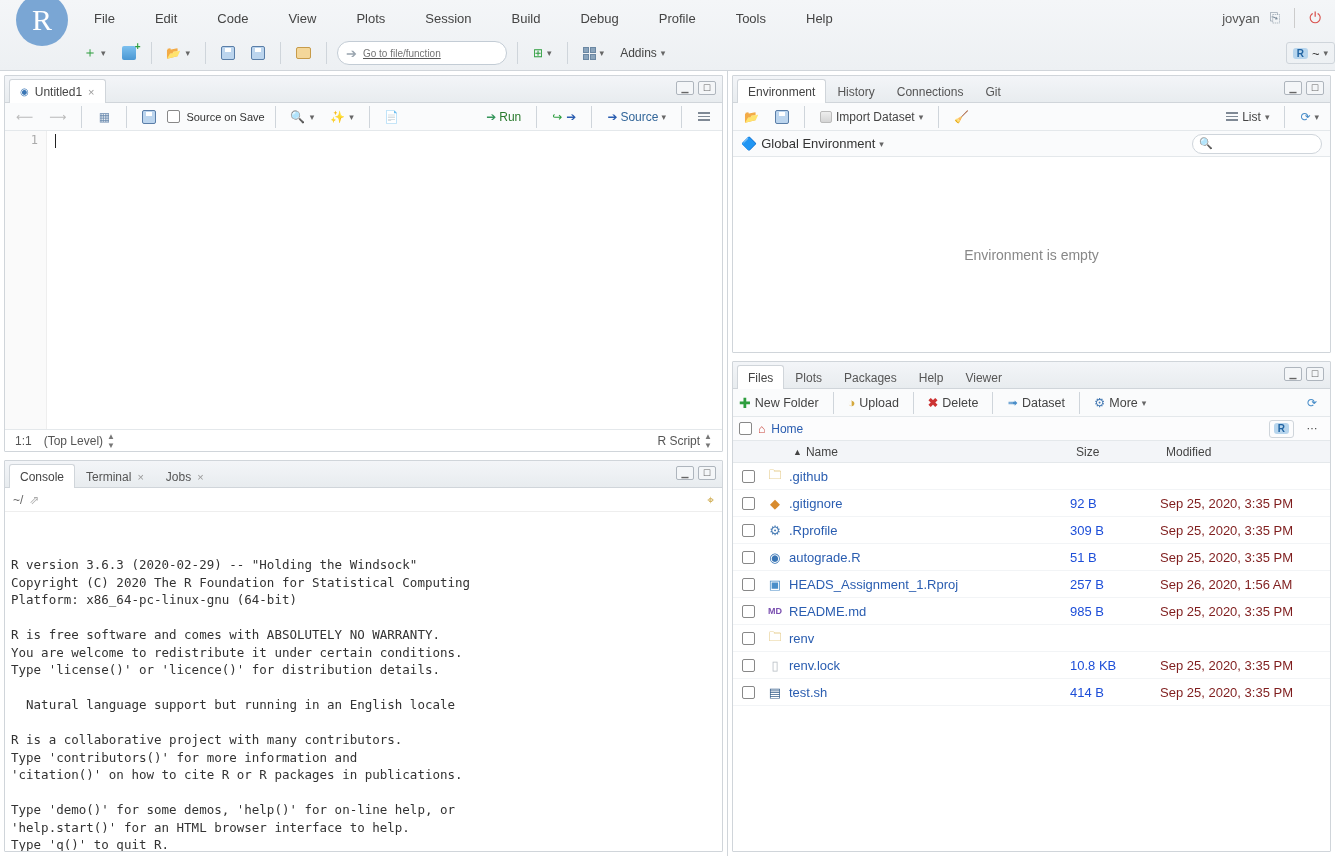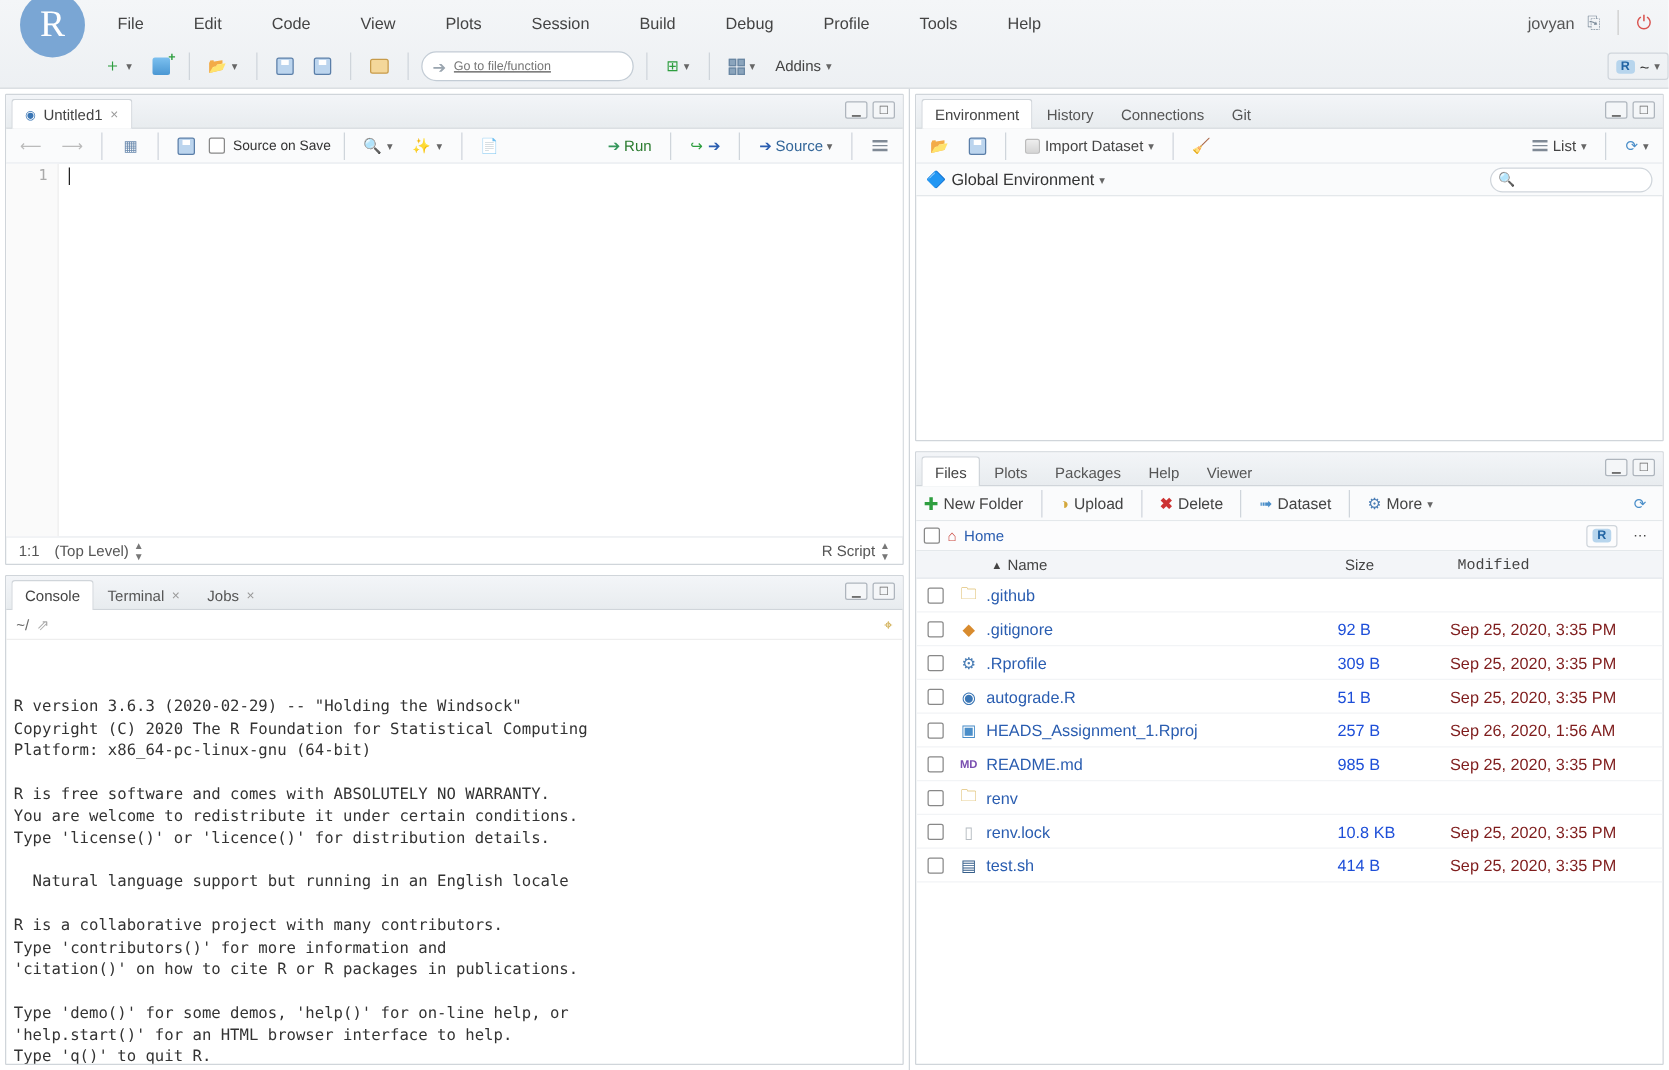--- a/index.html
+++ b/index.html
@@ -365,20 +365,21 @@
           <span style="font-size:13px;">🔷</span>
           <span>Global Environment</span> 
             <span class="caret">▾</span>
         </span>
         <div style="flex:1"></div>
         <span class="search-box">
           <span style="color:#9aa5af;font-size:11px;">🔍</span>
           <input style="">
         </span>
       </div>
+      <div class="env-empty">Environment is empty</div>
     </div>
 
     <div class="pane" style="flex:1;">
       <div class="pane-tabs" id="files-tabs">
         <div class="pane-tab">Files</div>
           <div class="pane-tab inactive">Plots</div>
           <div class="pane-tab inactive">Packages</div>
           <div class="pane-tab inactive">Help</div>
           <div class="pane-tab inactive">Viewer</div>
           <div class="pane-win-ctrls">
@@ -426,21 +427,21 @@
         <span class="tbtn small">⋯</span>
       </div>
       <div class="files-header">
         <div class="col" style="width:30px;"></div>
         <div class="col" style="width:24px;"></div>
         <div class="col" style="flex:1; display:flex; align-items:center; gap:4px;">
             <span style="font-size:9px;">▲</span>
             <span>Name</span>
           </div>
         <div class="col" style="width:90px;">Size</div>
-        <div class="col" style="width:170px;font-family:Liberation Mono, monospace;">Modified</div>
+        <div class="col" style="width:170px;">Modified</div>
       </div>
       <div class="files-list" id="files-list">
           <div class="frow">
             <div class="fcol-ck">
               <span class="checkbox"></span>
             </div>
             <div class="fcol-icon">
               <span class="ficon folder-ic">🗀</span>
             </div>
             <div class="fcol-name">.github</div>

